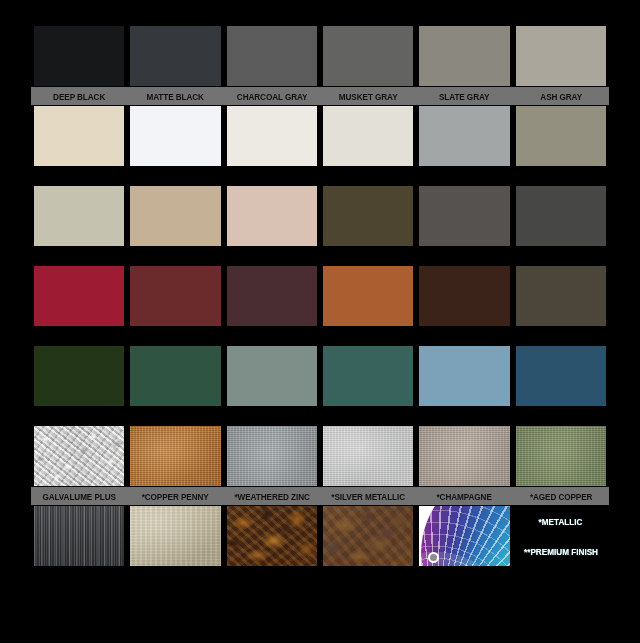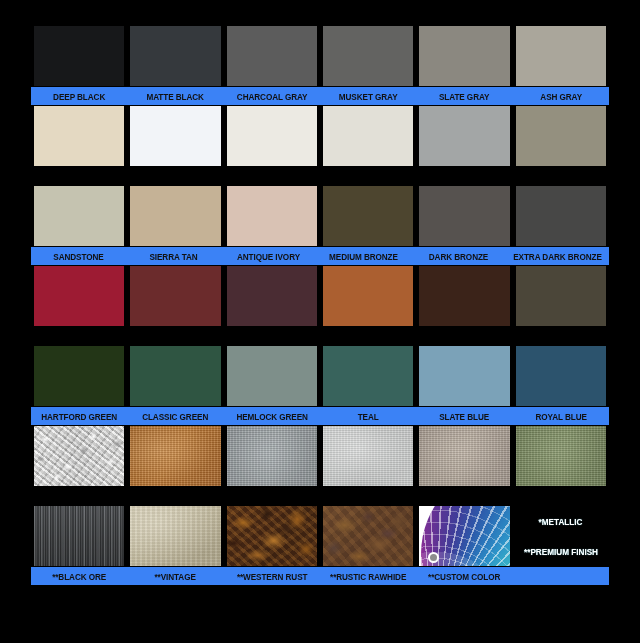--- a/index.html
+++ b/index.html
@@ -51,21 +51,21 @@
     position: absolute;
     inset: 0;
   }
 
   .label-strip {
     position: absolute;
     left: 0;
     top: 60px;
     width: 100%;
     height: 20px;
-    background: #3b82f6;
+    background: #737373;
     display: flex;
     border-top: 1px solid #000000;
     border-bottom: 1px solid #000000;
     box-sizing: border-box;
   }
 
   .label {
     flex: 1 1 0;
     display: flex;
     align-items: center;
@@ -364,101 +364,93 @@
         <div class="cell">
           <div class="fill" style="background: rgb(77, 69, 47);"></div>
         </div>
         <div class="cell">
           <div class="fill" style="background: rgb(86, 82, 79);"></div>
         </div>
         <div class="cell">
           <div class="fill" style="background: rgb(71, 71, 70);"></div>
         </div>
       </div>
+    </div>
+    <div class="row">
+      <div class="swatch-strip">
+        <div class="cell">
+          <div class="fill" style="background: rgb(157, 27, 51);"></div>
+        </div>
+        <div class="cell">
+          <div class="fill" style="background: rgb(107, 43, 44);"></div>
+        </div>
+        <div class="cell">
+          <div class="fill" style="background: rgb(74, 44, 51);"></div>
+        </div>
+        <div class="cell">
+          <div class="fill" style="background: rgb(171, 95, 48);"></div>
+        </div>
+        <div class="cell">
+          <div class="fill" style="background: rgb(59, 35, 25);"></div>
+        </div>
+        <div class="cell">
+          <div class="fill" style="background: rgb(75, 70, 57);"></div>
+        </div>
+      </div>
+    </div>
+    <div class="row">
+      <div class="swatch-strip">
+        <div class="cell">
+          <div class="fill" style="background: rgb(35, 54, 23);"></div>
+        </div>
+        <div class="cell">
+          <div class="fill" style="background: rgb(47, 85, 66);"></div>
+        </div>
+        <div class="cell">
+          <div class="fill" style="background: rgb(126, 143, 138);"></div>
+        </div>
+        <div class="cell">
+          <div class="fill" style="background: rgb(56, 99, 92);"></div>
+        </div>
+        <div class="cell">
+          <div class="fill" style="background: rgb(123, 162, 184);"></div>
+        </div>
+        <div class="cell">
+          <div class="fill" style="background: rgb(44, 83, 109);"></div>
+        </div>
+      </div>
+    </div>
+    <div class="row">
+      <div class="swatch-strip">
+        <div class="cell">
+          <div class="fill tex-galvalume"></div>
+        </div>
+        <div class="cell">
+          <div class="fill tex-copper"></div>
+        </div>
+        <div class="cell">
+          <div class="fill tex-zinc"></div>
+        </div>
+        <div class="cell">
+          <div class="fill tex-silver"></div>
+        </div>
+        <div class="cell">
+          <div class="fill tex-champagne"></div>
+        </div>
+        <div class="cell">
+          <div class="fill tex-agedcopper"></div>
+        </div>
+      </div>
       <div class="label-strip">
-        <div class="label">SANDSTONE</div>
-        <div class="label">SIERRA TAN</div>
-        <div class="label">ANTIQUE IVORY</div>
-        <div class="label">MEDIUM BRONZE</div>
-        <div class="label">DARK BRONZE</div>
-        <div class="label">EXTRA DARK BRONZE</div>
-      </div>
-    </div>
-    <div class="row">
-      <div class="swatch-strip">
-        <div class="cell">
-          <div class="fill" style="background: rgb(157, 27, 51);"></div>
-        </div>
-        <div class="cell">
-          <div class="fill" style="background: rgb(107, 43, 44);"></div>
-        </div>
-        <div class="cell">
-          <div class="fill" style="background: rgb(74, 44, 51);"></div>
-        </div>
-        <div class="cell">
-          <div class="fill" style="background: rgb(171, 95, 48);"></div>
-        </div>
-        <div class="cell">
-          <div class="fill" style="background: rgb(59, 35, 25);"></div>
-        </div>
-        <div class="cell">
-          <div class="fill" style="background: rgb(75, 70, 57);"></div>
-        </div>
-      </div>
-    </div>
-    <div class="row">
-      <div class="swatch-strip">
-        <div class="cell">
-          <div class="fill" style="background: rgb(35, 54, 23);"></div>
-        </div>
-        <div class="cell">
-          <div class="fill" style="background: rgb(47, 85, 66);"></div>
-        </div>
-        <div class="cell">
-          <div class="fill" style="background: rgb(126, 143, 138);"></div>
-        </div>
-        <div class="cell">
-          <div class="fill" style="background: rgb(56, 99, 92);"></div>
-        </div>
-        <div class="cell">
-          <div class="fill" style="background: rgb(123, 162, 184);"></div>
-        </div>
-        <div class="cell">
-          <div class="fill" style="background: rgb(44, 83, 109);"></div>
-        </div>
-      </div>
-      <div class="label-strip">
-        <div class="label">HARTFORD GREEN</div>
-        <div class="label">CLASSIC GREEN</div>
-        <div class="label">HEMLOCK GREEN</div>
-        <div class="label">TEAL</div>
-        <div class="label">SLATE BLUE</div>
-        <div class="label">ROYAL BLUE</div>
-      </div>
-    </div>
-    <div class="row">
-      <div class="swatch-strip">
-        <div class="cell">
-          <div class="fill tex-galvalume"></div>
-        </div>
-        <div class="cell">
-          <div class="fill tex-copper"></div>
-        </div>
-        <div class="cell">
-          <div class="fill tex-zinc"></div>
-        </div>
-        <div class="cell">
-          <div class="fill tex-silver"></div>
-        </div>
-        <div class="cell">
-          <div class="fill tex-champagne"></div>
-        </div>
-        <div class="cell">
-          <div class="fill tex-agedcopper"></div>
-        </div>
+        <div class="label">GALVALUME PLUS</div>
+        <div class="label">*COPPER PENNY</div>
+        <div class="label">*WEATHERED ZINC</div>
+        <div class="label">*SILVER METALLIC</div>
+        <div class="label">*CHAMPAGNE</div>
+        <div class="label">*AGED COPPER</div>
       </div>
     </div>
     <div class="row">
       <div class="swatch-strip">
         <div class="cell">
           <div class="fill tex-blackore"></div>
         </div>
         <div class="cell">
           <div class="fill tex-vintage"></div>
         </div>
@@ -474,22 +466,14 @@
             <div class="fan-spokes"></div>
             <div class="fan-rings"></div>
             <div class="fan-pivot"></div>
           </div>
         </div>
         <div class="cell legend-cell">
           <div class="legend-line">*METALLIC</div>
           <div class="legend-line">**PREMIUM FINISH</div>
         </div>
       </div>
-      <div class="label-strip">
-        <div class="label">**BLACK ORE</div>
-        <div class="label">**VINTAGE</div>
-        <div class="label">**WESTERN RUST</div>
-        <div class="label">**RUSTIC RAWHIDE</div>
-        <div class="label">**CUSTOM COLOR</div>
-        <div class="label empty"></div>
-      </div>
     </div>
   </div>
 
 </body></html>

